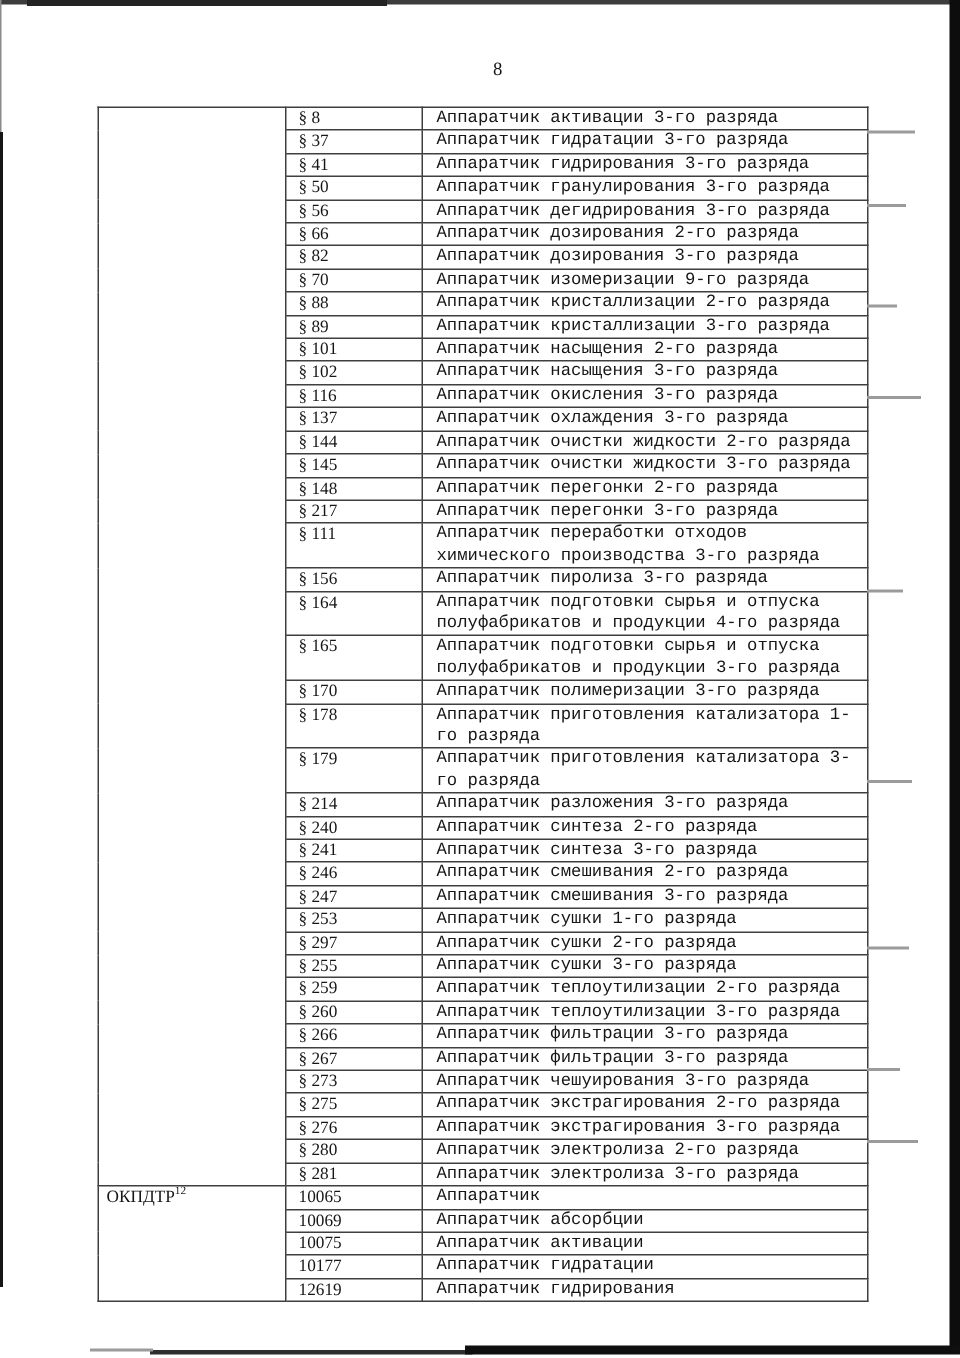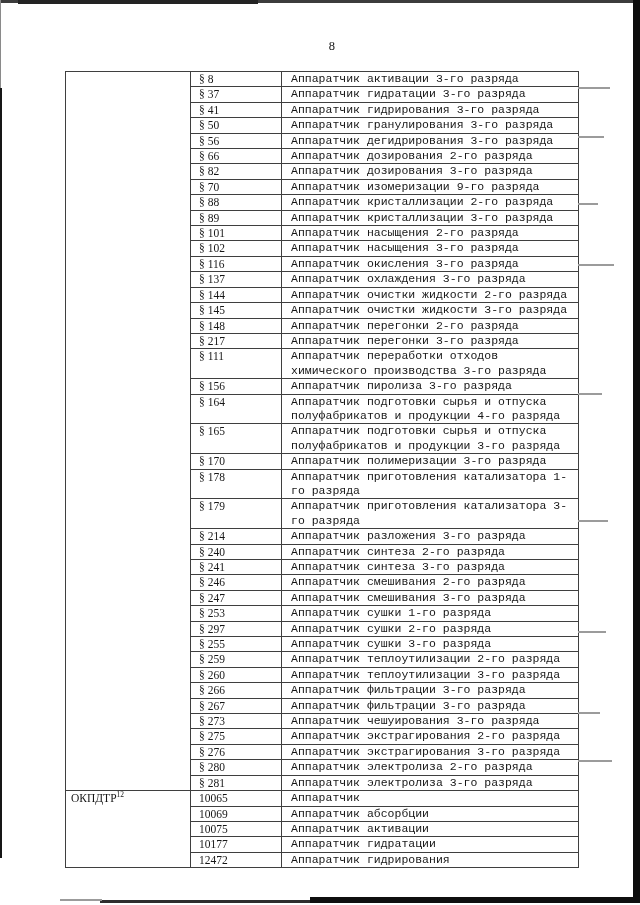--- a/index.html
+++ b/index.html
@@ -252,21 +252,21 @@
         </tr>
         <tr>
           <td class="code-cell">10075</td>
           <td class="title-cell">Аппаратчик активации</td>
         </tr>
         <tr>
           <td class="code-cell">10177</td>
           <td class="title-cell">Аппаратчик гидратации</td>
         </tr>
         <tr>
-          <td class="code-cell">12472</td>
+          <td class="code-cell">12619</td>
           <td class="title-cell">Аппаратчик гидрирования</td>
         </tr>
       </tbody>
   </table>
 
   <div id="smudges">
       <div class="smudge" style="left: 578px; top: 87px; width: 32px;"></div>
       <div class="smudge" style="left: 578px; top: 136px; width: 26px;"></div>
       <div class="smudge" style="left: 578px; top: 203px; width: 20px;"></div>
       <div class="smudge" style="left: 578px; top: 264px; width: 36px;"></div>

